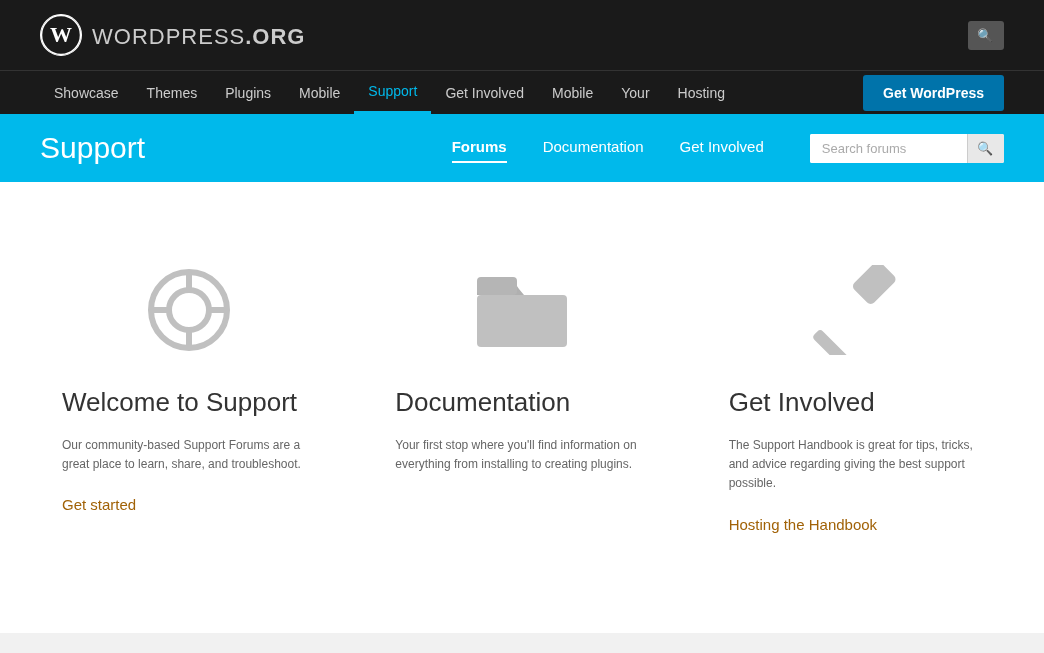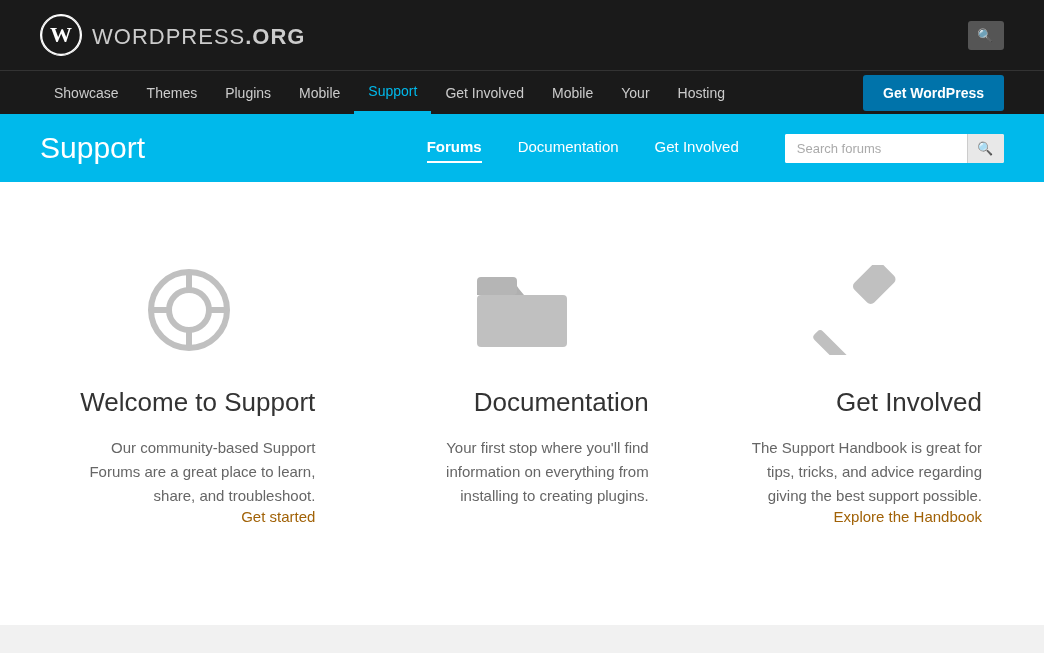--- a/index.html
+++ b/index.html
@@ -136,21 +136,21 @@
       align-items: center;
       background: #fff;
       border-radius: 2px;
       overflow: hidden;
       margin-left: 10px;
     }
     .search-forums input {
       border: none;
       padding: 7px 12px;
       font-size: 13px;
-      width: 182px;
+      width: 157px;
       outline: none;
       color: #555;
     }
     .search-forums input::placeholder { color: #aaa; }
     .search-forums button {
       background: #e8e8e8;
       border: none;
       color: #555;
       padding: 7px 10px;
       cursor: pointer;
@@ -166,40 +166,41 @@
     }
     .cards {
       display: flex;
       justify-content: center;
       gap: 0;
       max-width: 1000px;
       margin: 0 auto;
     }
     .card {
       flex: 1;
-      text-align: right;
+      text-align: left;
       padding: 20px 40px;
     }
     .card-icon {
       margin-bottom: 30px;
       height: 95px;
       display: flex;
       align-items: center;
       justify-content: center;
     }
     .card h2 {
       font-size: 26px;
       font-weight: 400;
       color: #333;
       margin-bottom: 18px;
     }
     .card p {
-      font-size: 15px;
+      font-size: 12px;
       color: #666;
       line-height: 1.6;
+      margin-bottom: 22px;
     }
     .card p a, .card a.card-link {
       color: #c06a19;
       text-decoration: none;
     }
     .card a.card-link {
       font-size: 15px;
       color: #a16207;
       display: block;
     }
@@ -292,17 +293,17 @@
       <div class="card-icon">
         <svg width="100" height="90" viewBox="0 0 100 90" xmlns="http://www.w3.org/2000/svg">
 
           <rect x="10" y="50" width="12" height="52" rx="4" fill="#c0c0c0" transform="rotate(-45 35 65)"></rect>
 
           <rect x="52" y="8" width="38" height="28" rx="5" fill="#c0c0c0" transform="rotate(-45 65 22)"></rect>
         </svg>
       </div>
       <h2>Get Involved</h2>
       <p>The Support Handbook is great for tips, tricks, and advice regarding giving the best support possible.</p>
-      <a href="#" class="card-link">Explore the Handbook</a>
+      <a href="#" class="card-link">Hosting the Handbook</a>
     </div>
 
   </div>
 </div>
 
 </body></html>

